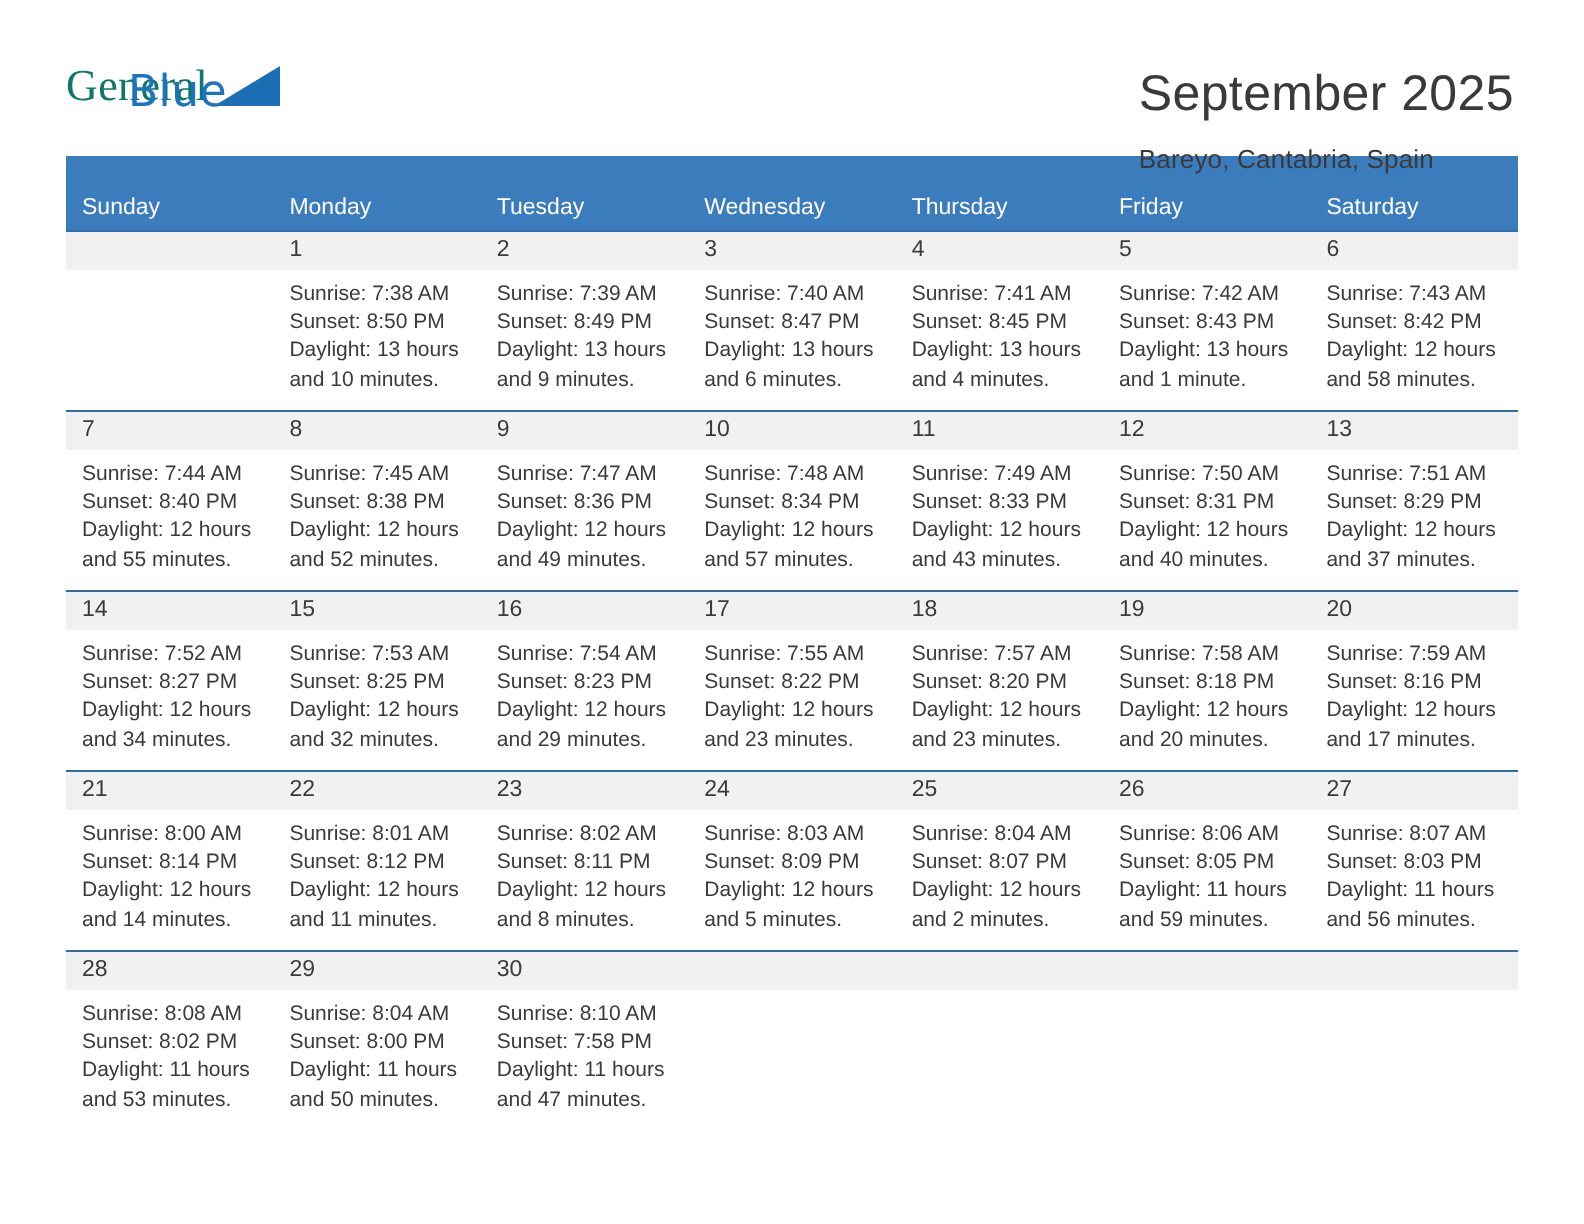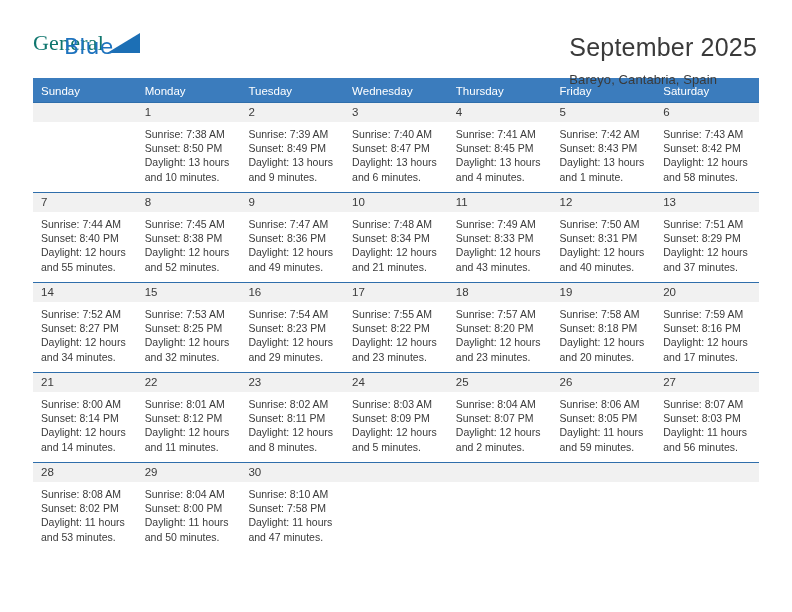--- a/index.html
+++ b/index.html
@@ -90,21 +90,21 @@
     width: 726px;
     border-collapse: collapse;
     table-layout: fixed;
   }
   table.cal th {
     background: #3b7cbd;
     color: #ffffff;
     font-size: 11.5px;
     font-weight: normal;
     text-align: left;
-    padding: 7px 0 5px 8px;
+    padding: 20px 0 5px 8px;
     height: 20px;
     box-sizing: border-box;
   }
   tr.week-row td {
     vertical-align: top;
     padding: 0;
     border-top: 1px solid #2f6eab;
     height: 90px;
     box-sizing: border-box;
   }
@@ -247,21 +247,21 @@
                 <div>Daylight: 12 hours</div>
                 <div>and 49 minutes.</div>
               </div>
             </td>
             <td>
               <div class="daynum">10</div>
               <div class="lines">
                 <div>Sunrise: 7:48 AM</div>
                 <div>Sunset: 8:34 PM</div>
                 <div>Daylight: 12 hours</div>
-                <div>and 21 minutes.</div>
+                <div>and 57 minutes.</div>
               </div>
             </td>
             <td>
               <div class="daynum">11</div>
               <div class="lines">
                 <div>Sunrise: 7:49 AM</div>
                 <div>Sunset: 8:33 PM</div>
                 <div>Daylight: 12 hours</div>
                 <div>and 43 minutes.</div>
               </div>

